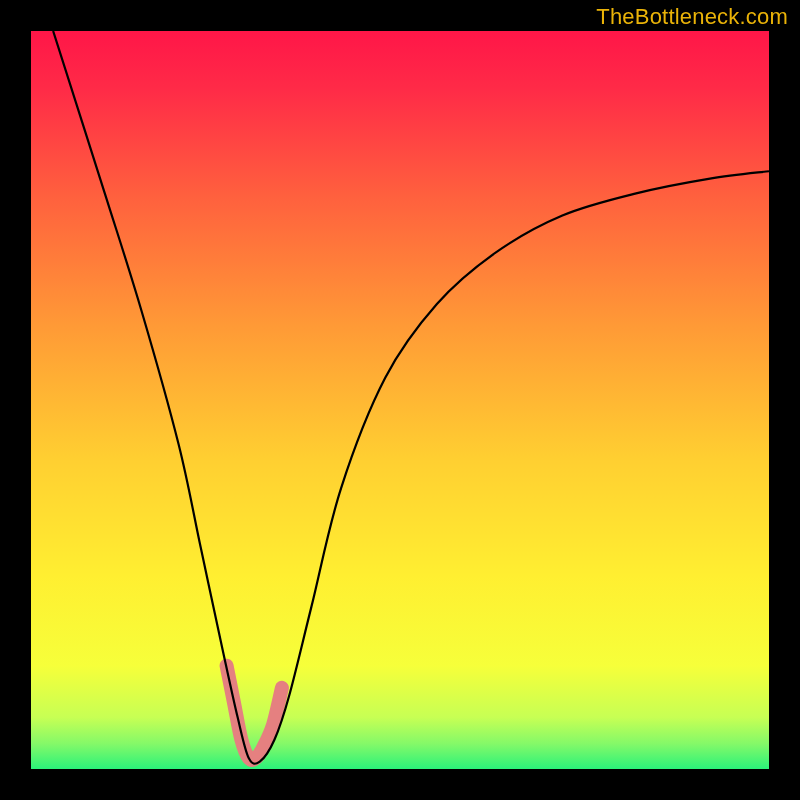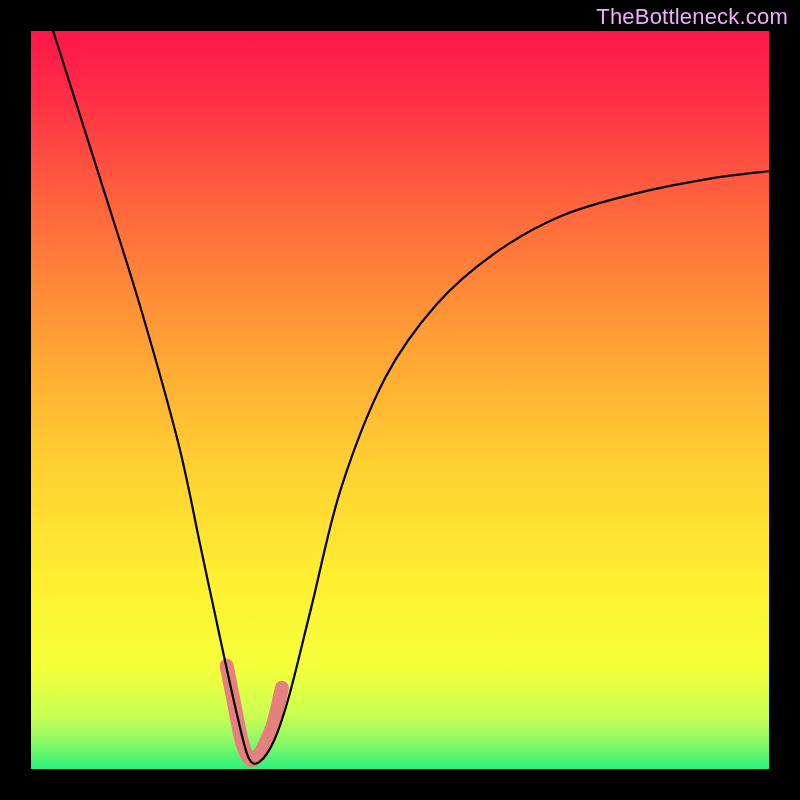--- a/index.html
+++ b/index.html
@@ -8,21 +8,21 @@
     height: 800px;
     background: #000;
     position: relative;
     font-family: Arial, sans-serif;
     overflow: hidden;
   }
   .watermark {
     position: absolute;
     top: 4px;
     right: 12px;
-    color: #f0abfc;
+    color: #eab308;
     font-size: 22px;
     font-weight: 500;
     z-index: 10;
     letter-spacing: 0.2px;
   }
   .plot-container {
     position: absolute;
     left: 31px;
     top: 31px;
     width: 738px;

